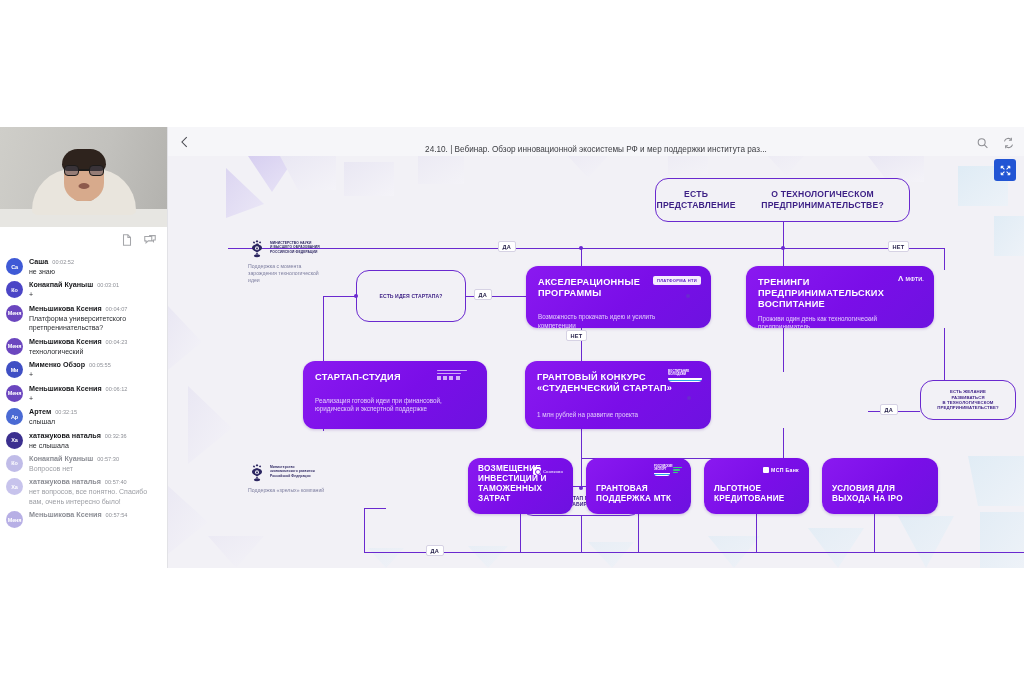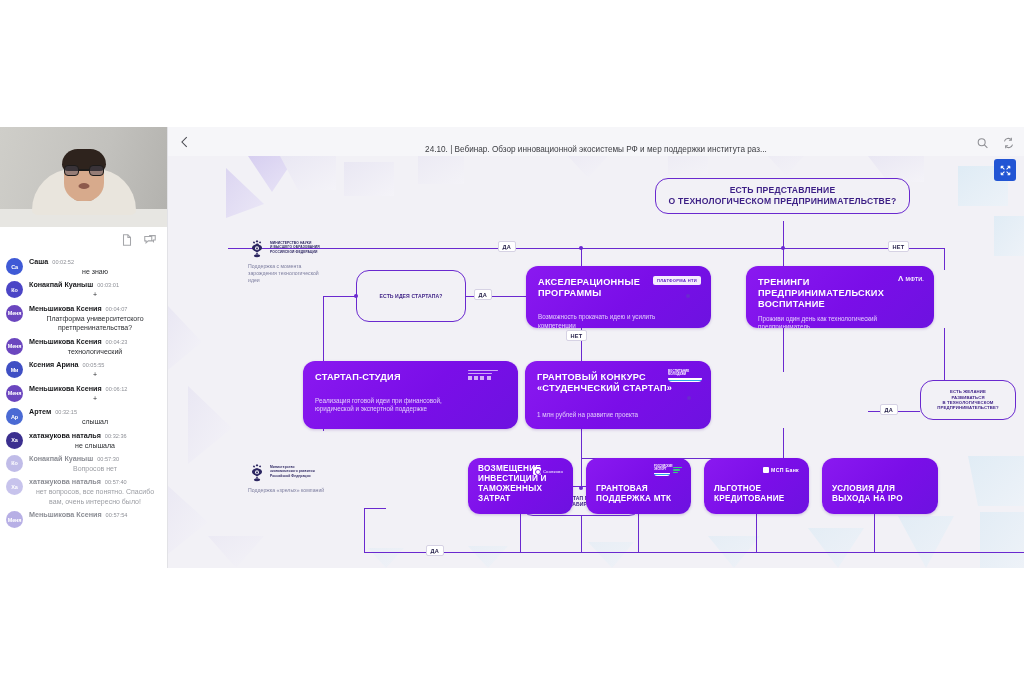--- a/index.html
+++ b/index.html
@@ -104,21 +104,21 @@
     padding: 2px 6px 2px 6px;
   }
   .avatar {
     flex: 0 0 auto;
     width: 17px; height: 17px; border-radius: 50%;
     color: #fff; font-size: 5.5px; font-weight: bold;
     display: flex; align-items: center; justify-content: center;
     margin-top: 1px;
     letter-spacing: -0.2px;
   }
-  .msg-body { min-width: 0; flex: 1; text-align: center; }
+  .msg-body { min-width: 0; flex: 1; }
   .msg-head { display: flex; align-items: baseline; gap: 4px; }
   .msg-name { font-size: 7.2px; font-weight: bold; color: #16171a; white-space: nowrap; }
   .msg-time { font-size: 5.6px; color: #8e9097; white-space: nowrap; }
   .msg-text { font-size: 7px; color: #2b2d31; line-height: 1.35; margin-top: 1px; word-wrap: break-word; }
   .msg.dim .msg-name { color: #8b8d94; }
   .msg.dim .msg-text { color: #9b9da3; }
   .msg.dim .avatar { opacity: .55; }
 
   
   #main {
@@ -377,21 +377,21 @@
               <span class="msg-name">Меньшикова Ксения</span>
               <span class="msg-time">00:04:23</span>
             </div>
             <div class="msg-text">технологический</div>
           </div>
         </div>
         <div class="msg">
           <div class="avatar" style="background: rgb(63, 79, 196);">Ми</div>
           <div class="msg-body">
             <div class="msg-head">
-              <span class="msg-name">Ксения Арина</span>
+              <span class="msg-name">Мименко Обзор</span>
               <span class="msg-time">00:05:55</span>
             </div>
             <div class="msg-text">+</div>
           </div>
         </div>
         <div class="msg">
           <div class="avatar" style="background: rgb(107, 70, 191);">Меня</div>
           <div class="msg-body">
             <div class="msg-head">
               <span class="msg-name">Меньшикова Ксения</span>
@@ -576,21 +576,21 @@
         <div class="conn v" style="left:588px;top:358px;height:38px"></div>
         <div class="conn v" style="left:706px;top:358px;height:38px"></div>
 
         <div class="dot" style="left:612.8px;top:90px"></div>
         <div class="dot" style="left:185.8px;top:137.8px"></div>
         <div class="dot" style="left:410.8px;top:90px"></div>
         <div class="dot" style="left:410.8px;top:329.8px"></div>
         <div class="dot" style="left:519px;top:239.5px"></div>
         <div class="dot" style="left:518px;top:137.5px"></div>
 
-        <div class="node decision big" style="left:487px;top:22px;width:255px;height:36px;flex-direction:column">
+        <div class="node decision big" style="left:487px;top:22px;width:255px;height:44px;flex-direction:row">
           <span>ЕСТЬ ПРЕДСТАВЛЕНИЕ</span>
           <span>О ТЕХНОЛОГИЧЕСКОМ ПРЕДПРИНИМАТЕЛЬСТВЕ?</span>
         </div>
 
         <div class="edge-label box" style="left:330px;top:85px">ДА</div>
         <div class="edge-label box" style="left:720px;top:85px">НЕТ</div>
 
         <div class="ministry" style="left:80px;top:82px;width:120px">
           <div class="row">
             <svg class="eagle" viewBox="0 0 28 32">
@@ -629,21 +629,21 @@
 
         <div class="node card big" style="left:578px;top:110px;width:188px;height:62px">
           <div class="c-title">ТРЕНИНГИ ПРЕДПРИНИМАТЕЛЬСКИХ ВОСПИТАНИЕ</div>
           <div class="c-sub" style="margin-top:4px">Проживи один день как технологический предприниматель</div>
           <div class="logo-wm">
             <span class="mk">Λ</span>
             <span>МФТИ.</span>
           </div>
         </div>
 
-        <div class="node card big" style="left:135px;top:205px;width:215px;height:68px">
+        <div class="node card big" style="left:135px;top:205px;width:184px;height:68px">
           <div class="c-title">СТАРТАП-СТУДИЯ</div>
           <div class="c-sub">Реализация готовой идеи при финансовой, юридической и экспертной поддержке</div>
           <div class="logo-dots">
             <div class="ln" style="width:30px"></div>
             <div class="ln" style="width:24px"></div>
             <div class="row">
                 <i></i>
                 <i></i>
                 <i></i>
                 <i></i>

